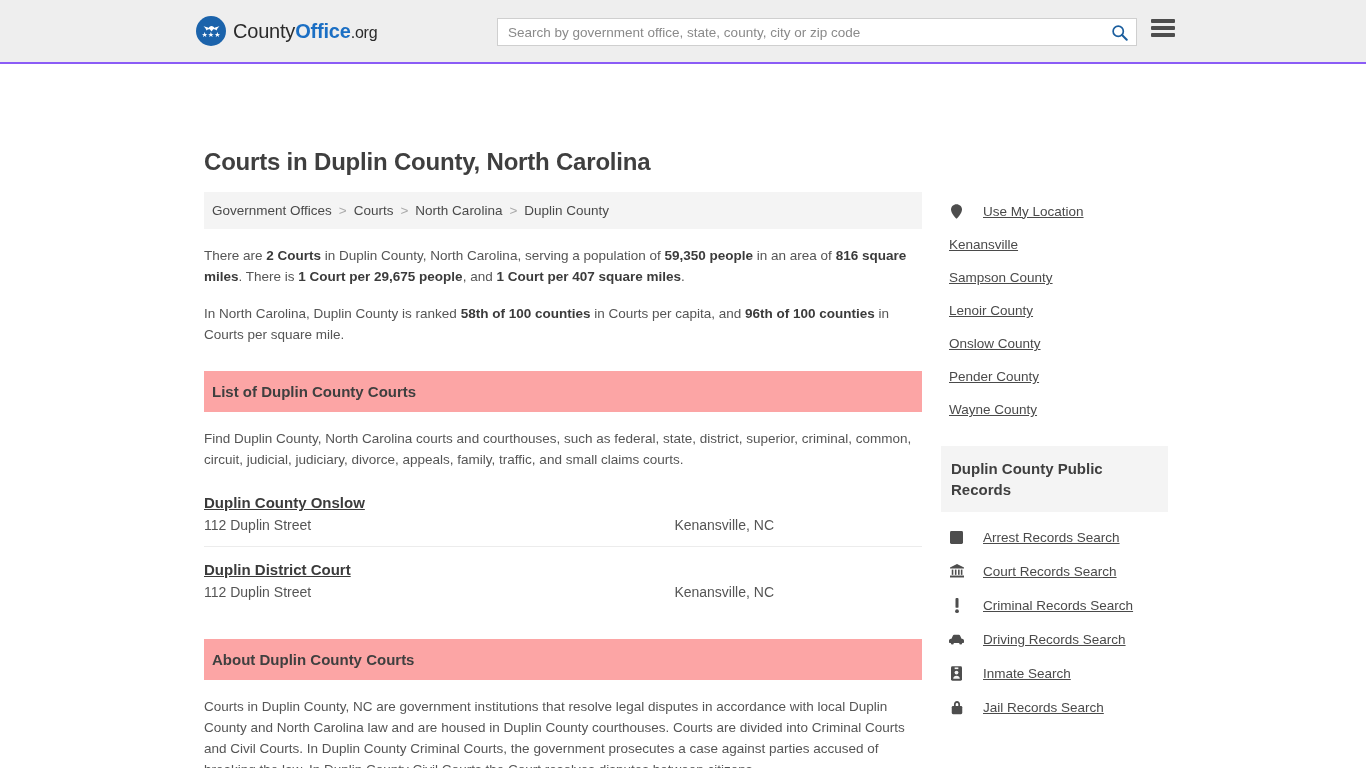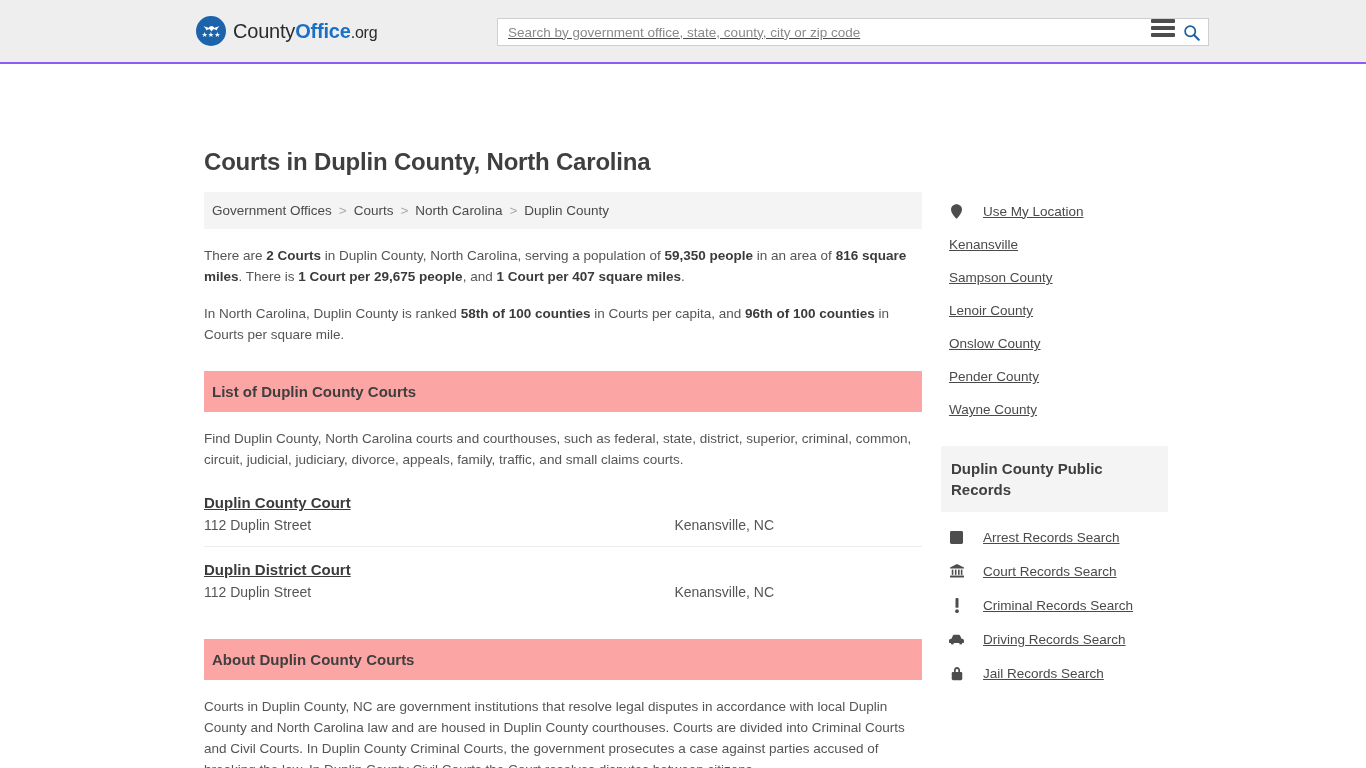--- a/index.html
+++ b/index.html
@@ -41,24 +41,24 @@
     font-size:7px; color:#ffffff; line-height:6px;
     letter-spacing:0px; margin-top:-1px;
   }
   .logo-text { font-size:20px; letter-spacing:-0.2px; white-space:nowrap; }
   .logo-text .c1 { color:#2b2b2b; }
   .logo-text .c2 { color:#1b6fc4; font-weight:bold; }
   .logo-text .c3 { color:#2b2b2b; font-size:16px; }
 
   .search-box {
     position:absolute; left:497px; top:18px;
-    width:712px; height:28px;
+    width:640px; height:28px;
     background:#ffffff;
     border:1px solid #cfcfcf;
-    display:flex; align-items:center;text-decoration:underline;
+    display:flex; align-items:center;
   }
   .search-input {
     flex:1; border:0; outline:0;
     font-family:"Liberation Sans", sans-serif;
     font-size:13.5px; color:#555;
     padding:0 10px; background:transparent;
   }
   .search-input::placeholder { color:#8a8a8a; }
   .search-btn {
     width:34px; height:26px; border:0; background:transparent;
@@ -202,21 +202,21 @@
 
     <p class="para"><span>There are </span><b>2 Courts</b><span> in Duplin County, North Carolina, serving a population of </span><b>59,350 people</b><span> in an area of </span><b>816 square miles</b><span>. There is </span><b>1 Court per 29,675 people</b><span>, and </span><b>1 Court per 407 square miles</b><span>.</span></p>
 
     <p class="para"><span>In North Carolina, Duplin County is ranked </span><b>58th of 100 counties</b><span> in Courts per capita, and </span><b>96th of 100 counties</b><span> in Courts per square mile.</span></p>
 
     <div class="section-head">List of Duplin County Courts</div>
     <div class="section-body">Find Duplin County, North Carolina courts and courthouses, such as federal, state, district, superior, criminal, common, circuit, judicial, judiciary, divorce, appeals, family, traffic, and small claims courts.</div>
 
     <div style="margin-top:10px;">
       <div class="court-row">
-        <a class="court-name">Duplin County Court</a>
+        <a class="court-name">Duplin County Onslow</a>
         <div class="court-addr">112 Duplin Street</div>
         <div class="court-city">Kenansville, NC</div>
       </div>
       <div class="court-row">
         <a class="court-name">Duplin District Court</a>
         <div class="court-addr">112 Duplin Street</div>
         <div class="court-city">Kenansville, NC</div>
       </div>
     </div>
 
@@ -299,20 +299,31 @@
           <span class="side-icon">
             <svg width="15" height="11" viewBox="0 0 18 12" fill="#4d4d4d">
               <path d="M3 5 4.6 1.4C4.9.6 5.5.2 6.3.2h5.4c.8 0 1.4.4 1.7 1.2L15 5h.6c1.3 0 2.4 1 2.4 2.3V9.4c0 .5-.4.9-.9.9H.9c-.5 0-.9-.4-.9-.9V7.3C0 6 1.1 5 2.4 5H3z"></path>
               <circle cx="4" cy="10.2" r="1.8"></circle>
               <circle cx="14" cy="10.2" r="1.8"></circle>
             </svg>
           </span>
           <a>Driving Records Search</a>
         </div>
 
+        <div class="side-item">
+          <span class="side-icon">
+            <svg width="11" height="15" viewBox="0 0 12 16" fill="#4d4d4d">
+              <rect x="0" y="0" width="12" height="16" rx="1.6"></rect>
+              <rect x="4" y="1.4" width="4" height="1.8" fill="#f4f4f4"></rect>
+              <circle cx="6" cy="7" r="2.1" fill="#f4f4f4"></circle>
+              <path d="M2.4 13.6c0-2 1.6-3.2 3.6-3.2s3.6 1.2 3.6 3.2z" fill="#f4f4f4"></path>
+            </svg>
+          </span>
+          <a>Inmate Search</a>
+        </div>
 
         <div class="side-item">
           <span class="side-icon">
             <svg width="12" height="15" viewBox="0 0 13 16" fill="#4d4d4d">
               <path d="M3.2 6.4V4.5C3.2 2.6 4.6 1 6.5 1S9.8 2.6 9.8 4.5v1.9h-1.9V4.5c0-.8-.6-1.5-1.4-1.5s-1.4.7-1.4 1.5v1.9z"></path>
               <rect x="0.8" y="6.4" width="11.4" height="8.8" rx="1.4"></rect>
             </svg>
           </span>
           <a>Jail Records Search</a>
         </div>

